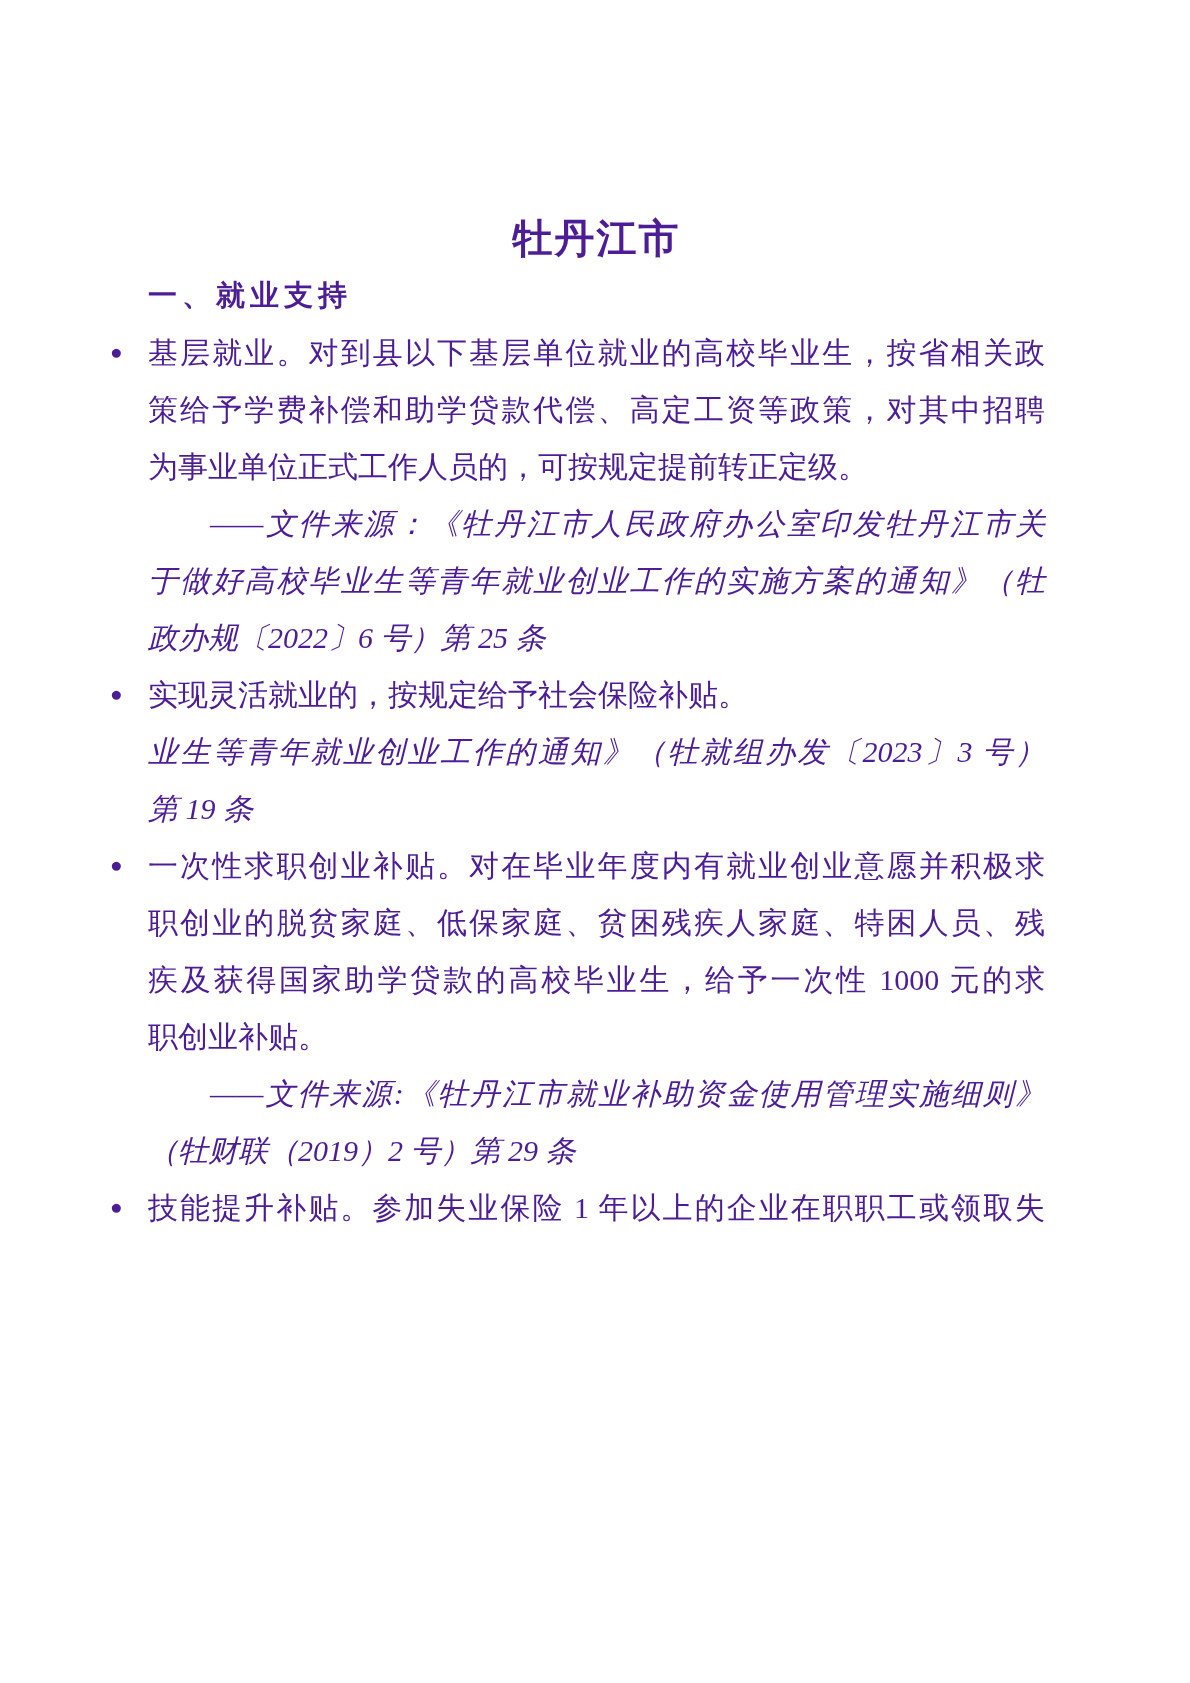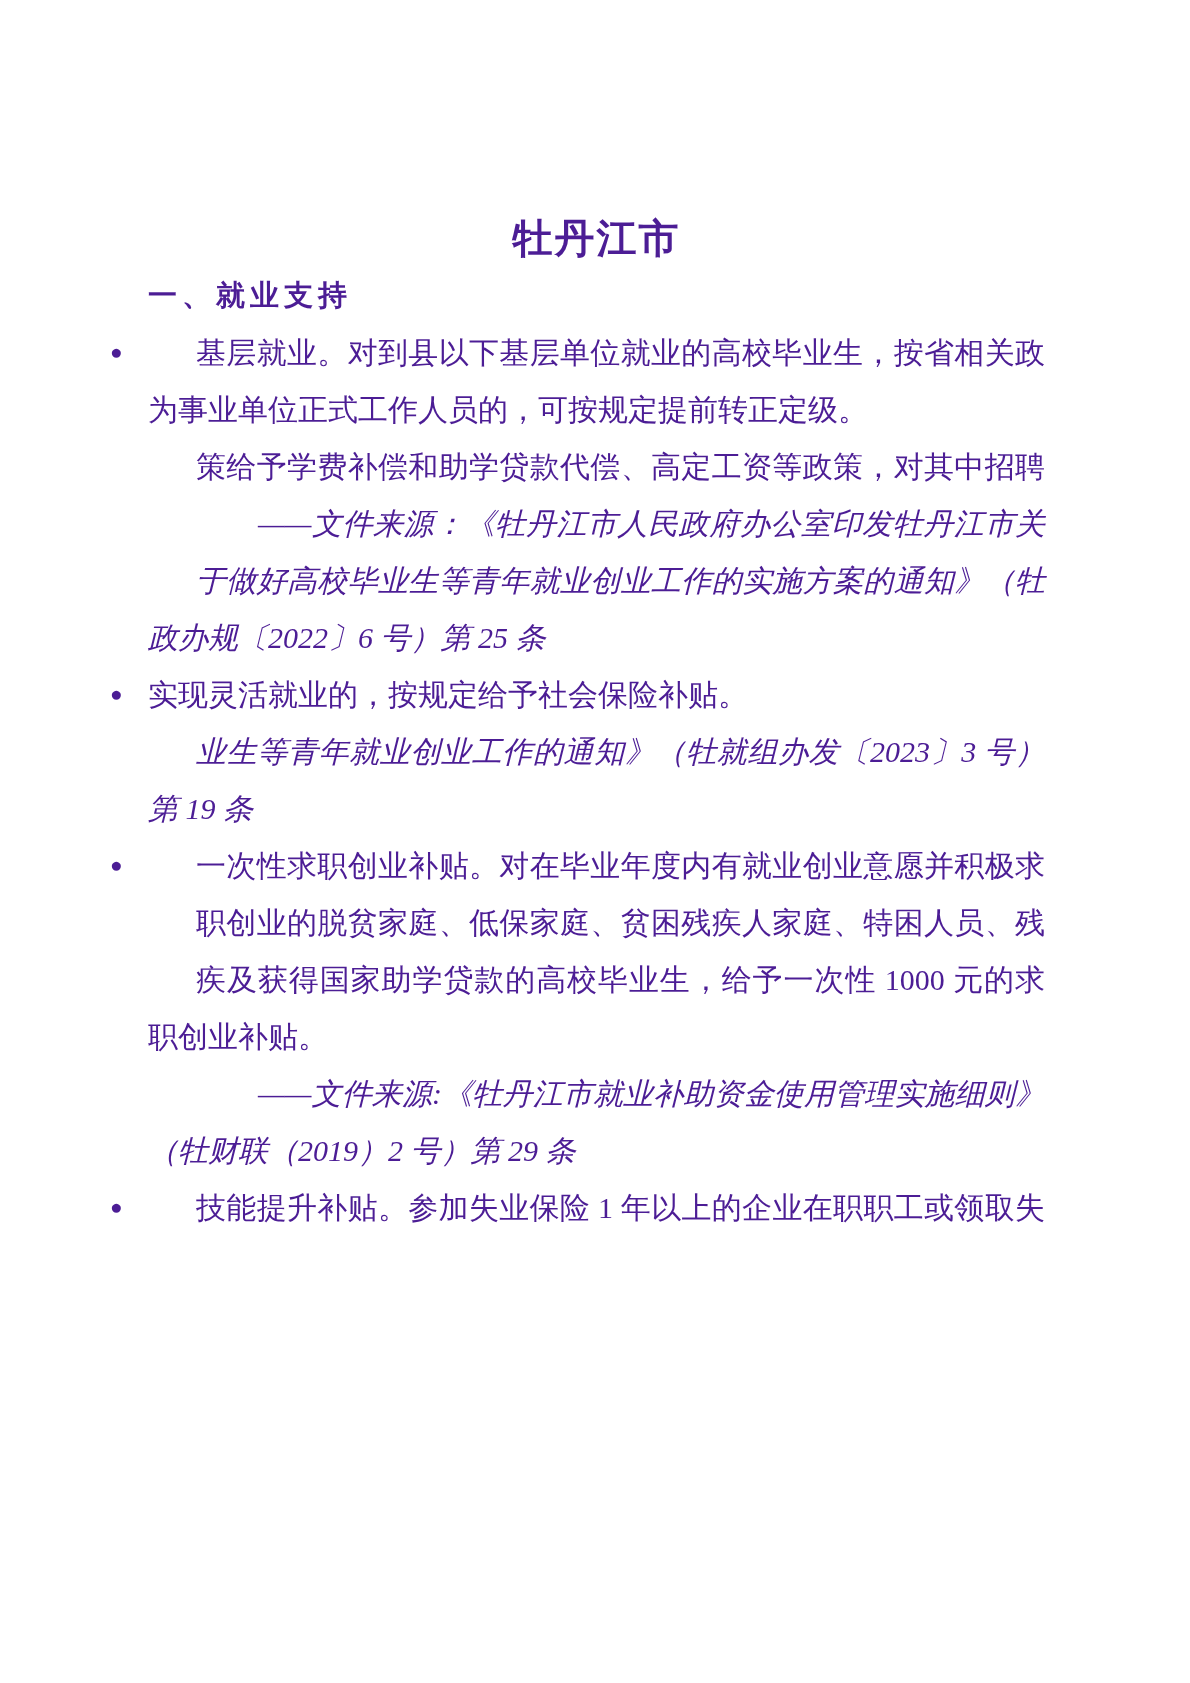--- a/index.html
+++ b/index.html
@@ -52,41 +52,40 @@
   .line {
     height: 57px;
     line-height: 57px;
     font-size: 30px;
     white-space: nowrap;
   }
   .line.full {
     white-space: normal;
     text-align: justify;
     text-align-last: justify;
-    margin-left: 48px;
   }
   .src { font-style: italic; }
   .src.first { text-indent: 62px; }
 </style>
 </head>
 <body>
 
 <div class="page">
   <div class="content">
 
     <div class="doc-title">牡丹江市</div>
 
 
     <div class="sub-heading">一、就业支持</div>
 
     <div class="item">
       <span class="marker">●</span>
       <div class="line full">基层就业。对到县以下基层单位就业的高校毕业生，按省相关政</div>
+      <div class="line full">策给予学费补偿和助学贷款代偿、高定工资等政策，对其中招聘</div>
       <div class="line">为事业单位正式工作人员的，可按规定提前转正定级。</div>
-      <div class="line full">策给予学费补偿和助学贷款代偿、高定工资等政策，对其中招聘</div>
       <div class="line src first full">——文件来源：《牡丹江市人民政府办公室印发牡丹江市关</div>
       <div class="line src full">于做好高校毕业生等青年就业创业工作的实施方案的通知》（牡</div>
       <div class="line src">政办规〔2022〕6 号）第 25 条</div>
     </div>
 
     <div class="item">
       <span class="marker">●</span>
       <div class="line">实现灵活就业的，按规定给予社会保险补贴。</div>
       <div class="line src full">业生等青年就业创业工作的通知》（牡就组办发〔2023〕3 号）</div>
       <div class="line src">第 19 条</div>

